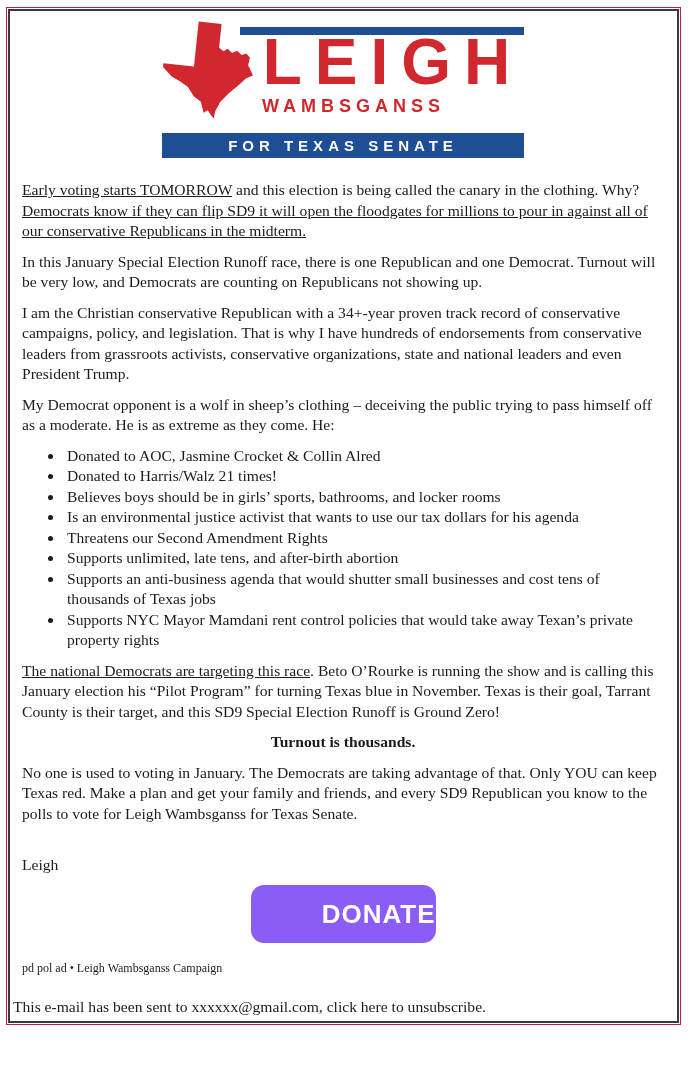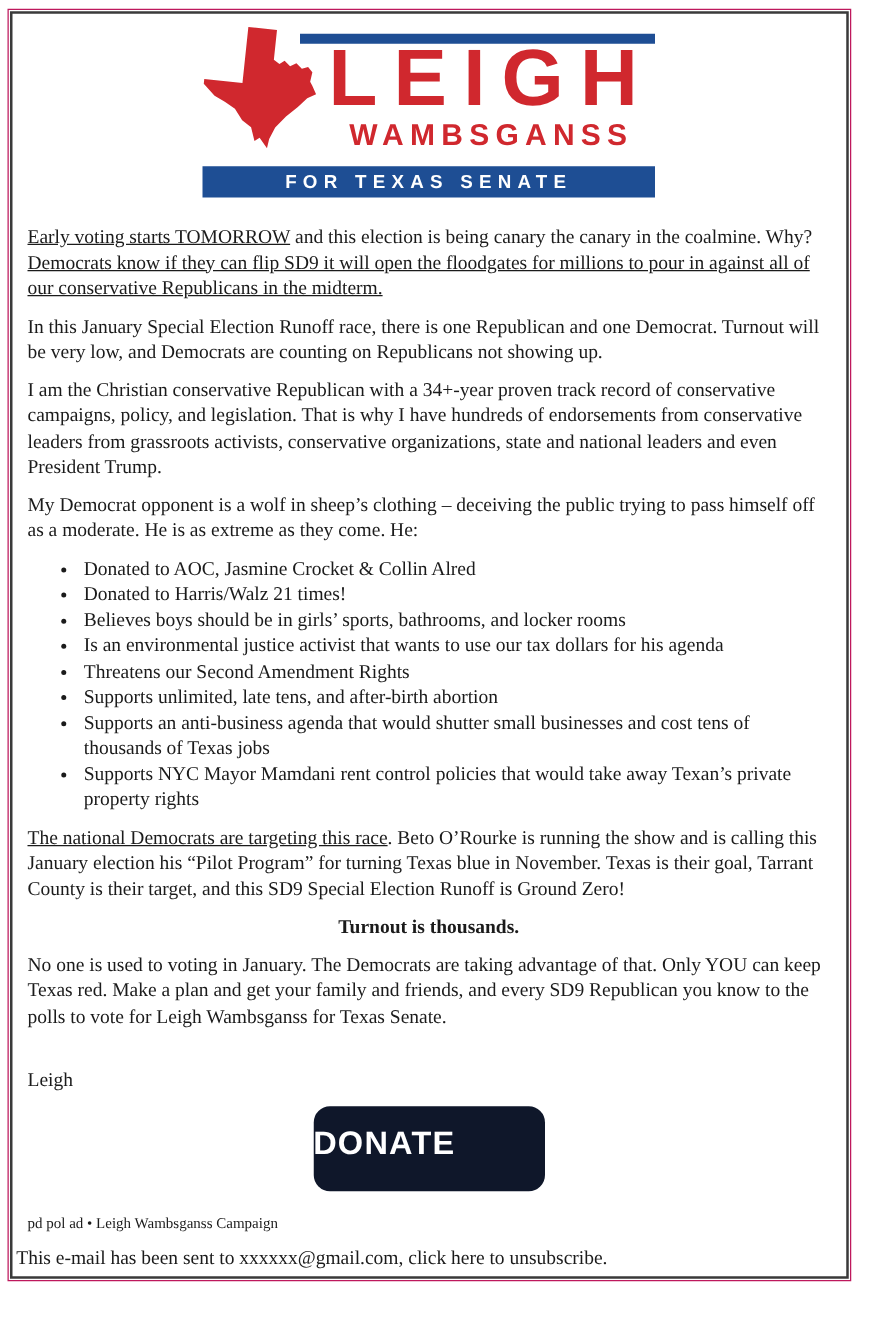--- a/index.html
+++ b/index.html
@@ -48,23 +48,23 @@
   .logo-leigh {
     position:absolute; left:100px; top:9px; width:262px;
     font-family:"Liberation Sans", sans-serif;
     font-weight:bold; font-size:64px; line-height:1;
     letter-spacing:13px; margin-right:-13px;
     color:#d0282e; text-align:center; white-space:nowrap;
   }
   .logo-wamb {
     position:absolute; left:100px; top:76px; width:262px;
     font-family:"Liberation Sans", sans-serif;
-    font-weight:bold; font-size:24px; line-height:1;
+    font-weight:bold; font-size:18px; line-height:1;
     letter-spacing:5px;
-    color:#d0282e; text-align:center; white-space:nowrap;
+    color:#d0282e; text-align:left; white-space:nowrap;
   }
   .logo-banner {
     position:absolute; left:0; bottom:0; width:100%; height:25px;
     background:#1e4e94; color:#ffffff;
     font-family:"Liberation Sans", sans-serif;
     font-weight:bold; font-size:15px; line-height:25px;
     letter-spacing:5px; text-align:center; white-space:nowrap;
   }
 
   
@@ -72,25 +72,25 @@
   .u { text-decoration:underline; }
   b { font-weight:normal; }
   ul { margin:0 0 10px 0; padding:0 0 0 42px; }
   li { margin:0; padding:0 0 0 3px; }
   .turnout { text-align:center; font-weight:bold; }
 
   
   .donate-wrap { text-align:center; margin:9px 0 16px; }
   .donate-btn {
     display:inline-block;
-    width:185px; height:68px; line-height:58px;
-    background:#0f172a; color:#ffffff;
+    width:185px; height:58px; line-height:58px;
+    background:#8b5cf6; color:#ffffff;
     font-family:"Liberation Sans", sans-serif;
     font-weight:bold; font-size:26px; letter-spacing:1px;
-    text-align:left; border-radius:13px;
+    text-align:right; border-radius:13px;
     cursor:pointer; text-decoration:none;
   }
   .disclaimer { text-align:left; font-size:12px; line-height:18px; }
 
   
   .footer-line {
     position:absolute; left:3px; bottom:5px;
     font-size:15.6px; line-height:19px;
     white-space:nowrap;
   }
@@ -106,21 +106,21 @@
       <div class="logo">
         <div class="logo-topbar"></div>
         <svg class="texas-icon" viewBox="0 0 100 100">
           <path fill="#d0282e" d="M33 1 L57 1 L57 26 L62 29 L66 26 L71 30 L76 27 L81 31 L86 29 L90 33 L89 41 L91 44 L95 51 L88 55 L81 63 L72 72 L64 82 L60 92 L59 100 L52 92 L48 95 L44 84 L36 79 L29 70 L20 65 L11 61 L1 52 L1 48 L33 48 Z"></path>
         </svg>
         <div class="logo-leigh">LEIGH</div>
         <div class="logo-wamb">WAMBSGANSS</div>
         <div class="logo-banner">FOR TEXAS SENATE</div>
       </div>
 
-      <p><span class="u">Early voting starts TOMORROW</span><span> and this election is being canary the canary in the coalmine. Why? </span><span class="u">Democrats know if they can flip SD9 it will open the floodgates for millions to pour in against all of our conservative Republicans in the midterm.</span></p>
+      <p><span class="u">Early voting starts TOMORROW</span><span> and this election is being called the canary in the clothing. Why? </span><span class="u">Democrats know if they can flip SD9 it will open the floodgates for millions to pour in against all of our conservative Republicans in the midterm.</span></p>
 
       <p>In this January Special Election Runoff race, there is one Republican and one Democrat. Turnout will be very low, and Democrats are counting on Republicans not showing up.</p>
 
       <p><b>I am the Christian conservative Republican</b><span> with a 34+-year proven track record of conservative campaigns, policy, and legislation. That is why I have hundreds of endorsements from conservative leaders from grassroots activists, conservative organizations, state and national leaders and even President Trump.</span></p>
 
       <p>My Democrat opponent is a wolf in sheep’s clothing – deceiving the public trying to pass himself off as a moderate. He is as extreme as they come. He:</p>
 
       <ul>
         <li>Donated to AOC, Jasmine Crocket &amp; Collin Alred</li>
         <li>Donated to Harris/Walz 21 times!</li>

